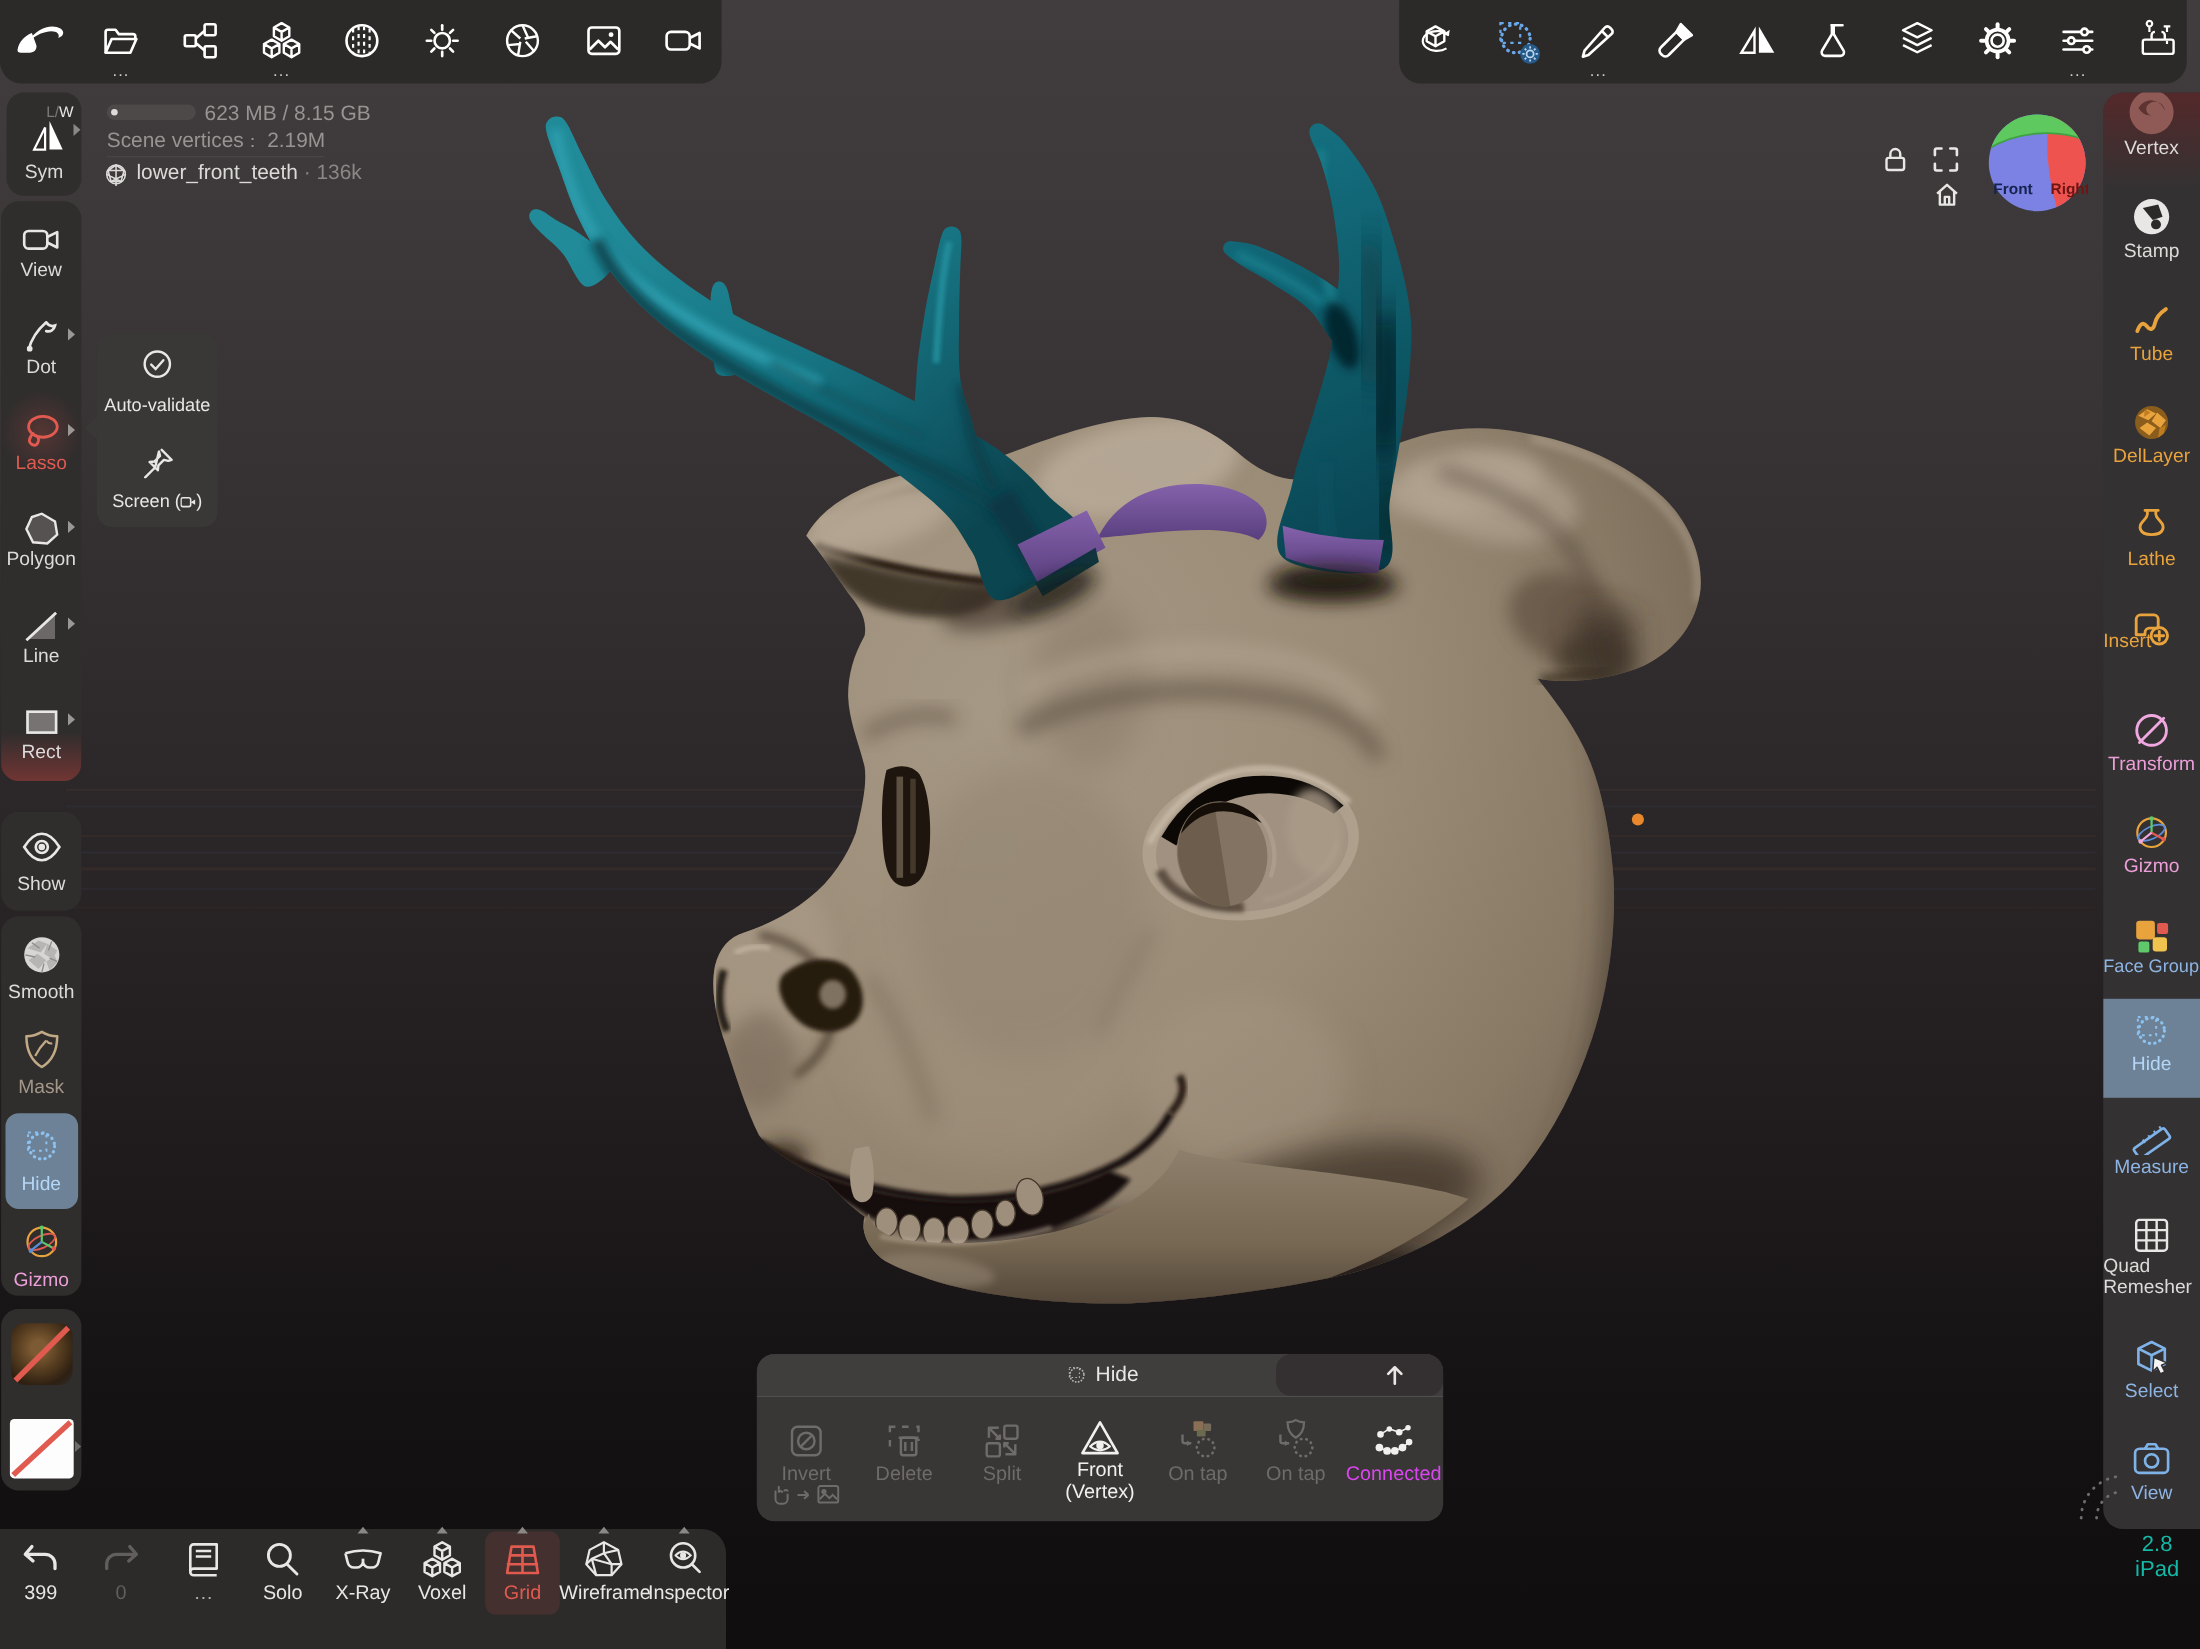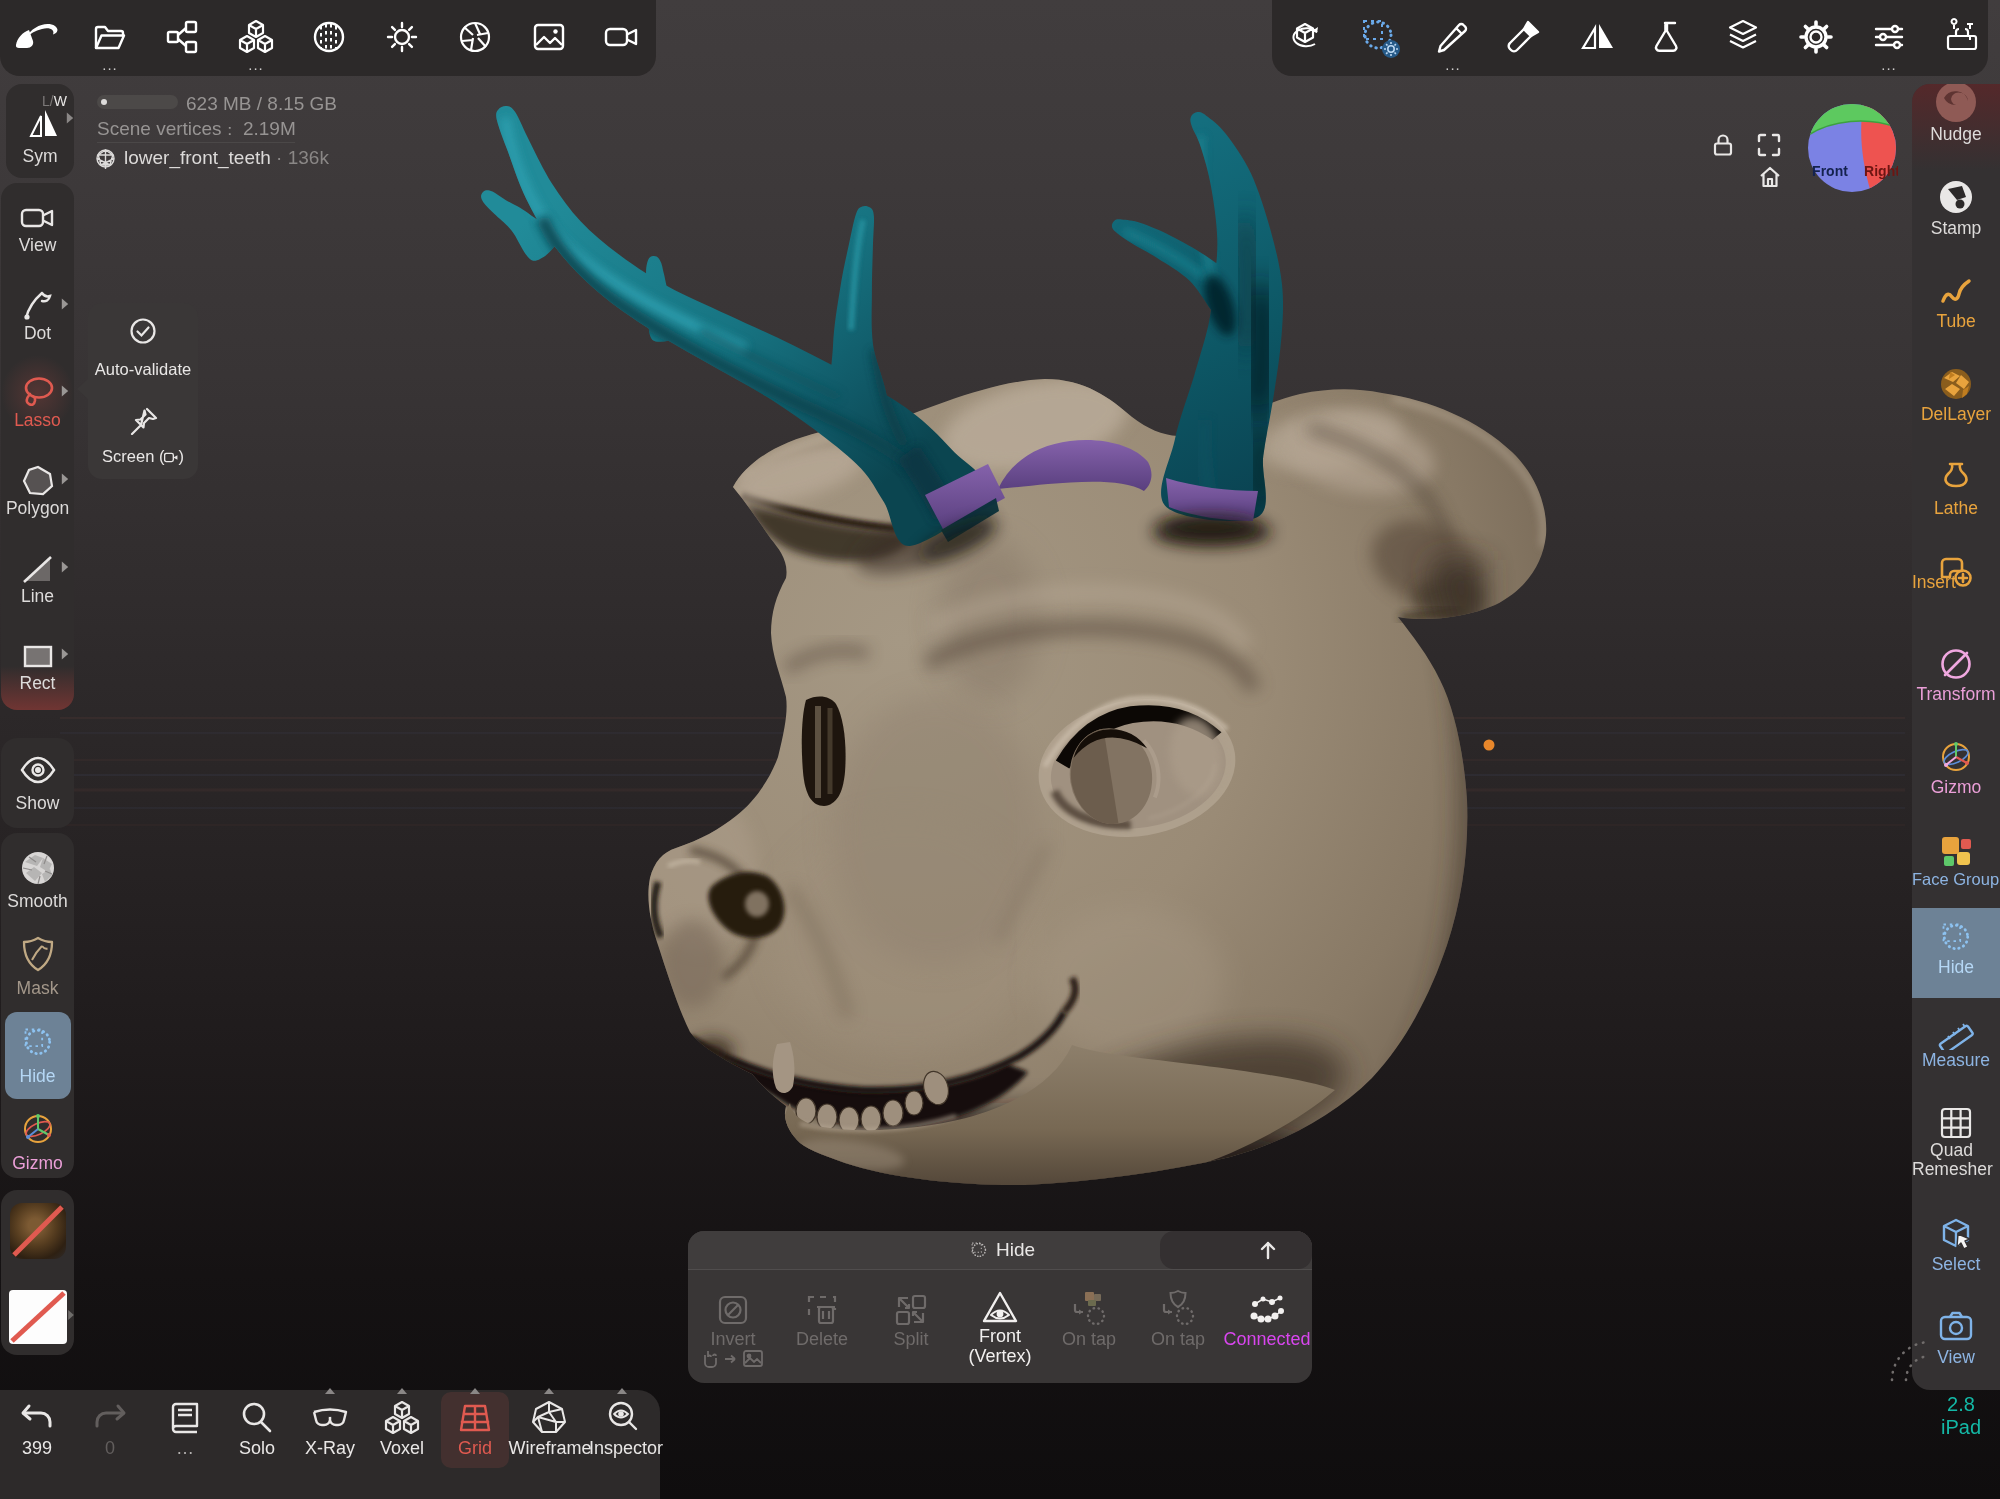--- a/index.html
+++ b/index.html
@@ -471,21 +471,21 @@
       <text x="76" y="74" font-size="14" font-weight="bold" fill="#6e1512" text-anchor="middle" font-family="Liberation Sans,sans-serif">Right</text>
     </svg>
   </div>
   <div id="rightbar">
     <div class="panel" style="left:1912px;top:84px;width:88px;height:1306px;border-radius:18px 0 0 18px;background:#343132;overflow:hidden;">
       <div class="abs" style="left:0;top:0;width:88px;height:86px;background:linear-gradient(rgba(90,39,41,0.85),rgba(52,49,50,0));"></div>
       <svg class="abs" style="left:22px;top:-4px" width="44" height="44" viewBox="0 0 44 44">
         <circle cx="22" cy="22" r="20" fill="#8f5a55"></circle>
         <path d="M10,18 a13,13 0 0 1 24,3 a9,9 0 0 0 -16,-5 a6,6 0 0 0 4,9 a13,13 0 0 1 -12,-7 z" fill="#5e3432"></path>
       </svg>
-      <span class="lbl abs" style="left:0;top:40px;width:88px;text-align:center;">Nudge</span>
+      <span class="lbl abs" style="left:0;top:40px;width:88px;text-align:center;">Vertex</span>
       <svg class="abs" style="left:24px;top:93px" width="40" height="40" viewBox="0 0 40 40">
         <circle cx="20" cy="20" r="16" fill="#e9e7e6"></circle>
         <path d="M12,12 L26,9 L30,20 L21,23 Z" fill="#2c2929"></path>
         <circle cx="24" cy="27" r="4.5" fill="#2c2929"></circle>
       </svg>
       <span class="lbl abs" style="left:0;top:134px;width:88px;text-align:center;">Stamp</span>
       <svg class="abs" style="left:24px;top:187px" width="40" height="40" viewBox="0 0 40 40" stroke="#e8a33d" stroke-width="3.5" fill="none" stroke-linecap="round">
         <path d="M7,30 C10,22 13,22 16,26 C19,30 22,28 23,23 C24,18 27,14 33,10"></path>
       </svg>
       <span class="lblor abs" style="left:0;top:227px;width:88px;text-align:center;">Tube</span>
@@ -536,21 +536,21 @@
       <span class="abs" style="left:0;top:873px;width:88px;text-align:center;font-size:17.5px;color:#b5d7f5;">Hide</span>
       <svg class="abs" style="left:24px;top:926px" width="40" height="40" viewBox="0 0 40 40" fill="none">
         <rect x="3" y="24" width="34" height="11" rx="2" transform="rotate(-35 20 29)" stroke="#7fb3e8" stroke-width="2.4"></rect>
         <path d="M12,26 l2,3 M17,22 l2,3 M22,18 l2,3 M27,14 l2,3" transform="rotate(0)" stroke="#7fb3e8" stroke-width="1.8"></path>
       </svg>
       <span class="lblblue abs" style="left:0;top:966px;width:88px;text-align:center;">Measure</span>
       <svg class="abs" style="left:24px;top:1019px" width="40" height="40" viewBox="0 0 40 40" stroke="#e9e7e6" stroke-width="2.2" fill="none">
         <rect x="6" y="6" width="28" height="28" rx="3"></rect>
         <path d="M6,15.3 h28 M6,24.6 h28 M15.3,6 v28 M24.6,6 v28"></path>
       </svg>
-      <span class="lbl abs" style="left:0;top:1057px;width:79px;text-align:center;line-height:19px;">Quad<br>Remesher</span>
+      <span class="lbl abs" style="left:0;top:1057px;width:79px;text-align:left;line-height:19px;">Quad<br>Remesher</span>
       <svg class="abs" style="left:24px;top:1130px" width="40" height="40" viewBox="0 0 40 40" stroke="#7fb3e8" stroke-width="2.4" fill="none" stroke-linejoin="round">
         <path d="M8,12 L20,6 L32,12 L32,26 L20,32 L8,26 Z M8,12 L20,18 L32,12 M20,18 V32"></path>
         <path d="M22,20 l12,5 l-5,2 l3,6 l-4,2 l-3,-6 l-4,4 z" fill="#f5f5f5" stroke="#343132" stroke-width="1.4"></path>
       </svg>
       <span class="lblblue abs" style="left:0;top:1170px;width:88px;text-align:center;">Select</span>
       <svg class="abs" style="left:24px;top:1223px" width="40" height="40" viewBox="0 0 40 40" stroke="#7fb3e8" stroke-width="2.4" fill="none" stroke-linejoin="round">
         <rect x="5" y="10" width="30" height="22" rx="4"></rect>
         <path d="M14,10 l2.5,-4 h7 l2.5,4"></path>
         <circle cx="20" cy="21" r="6"></circle>
       </svg>

